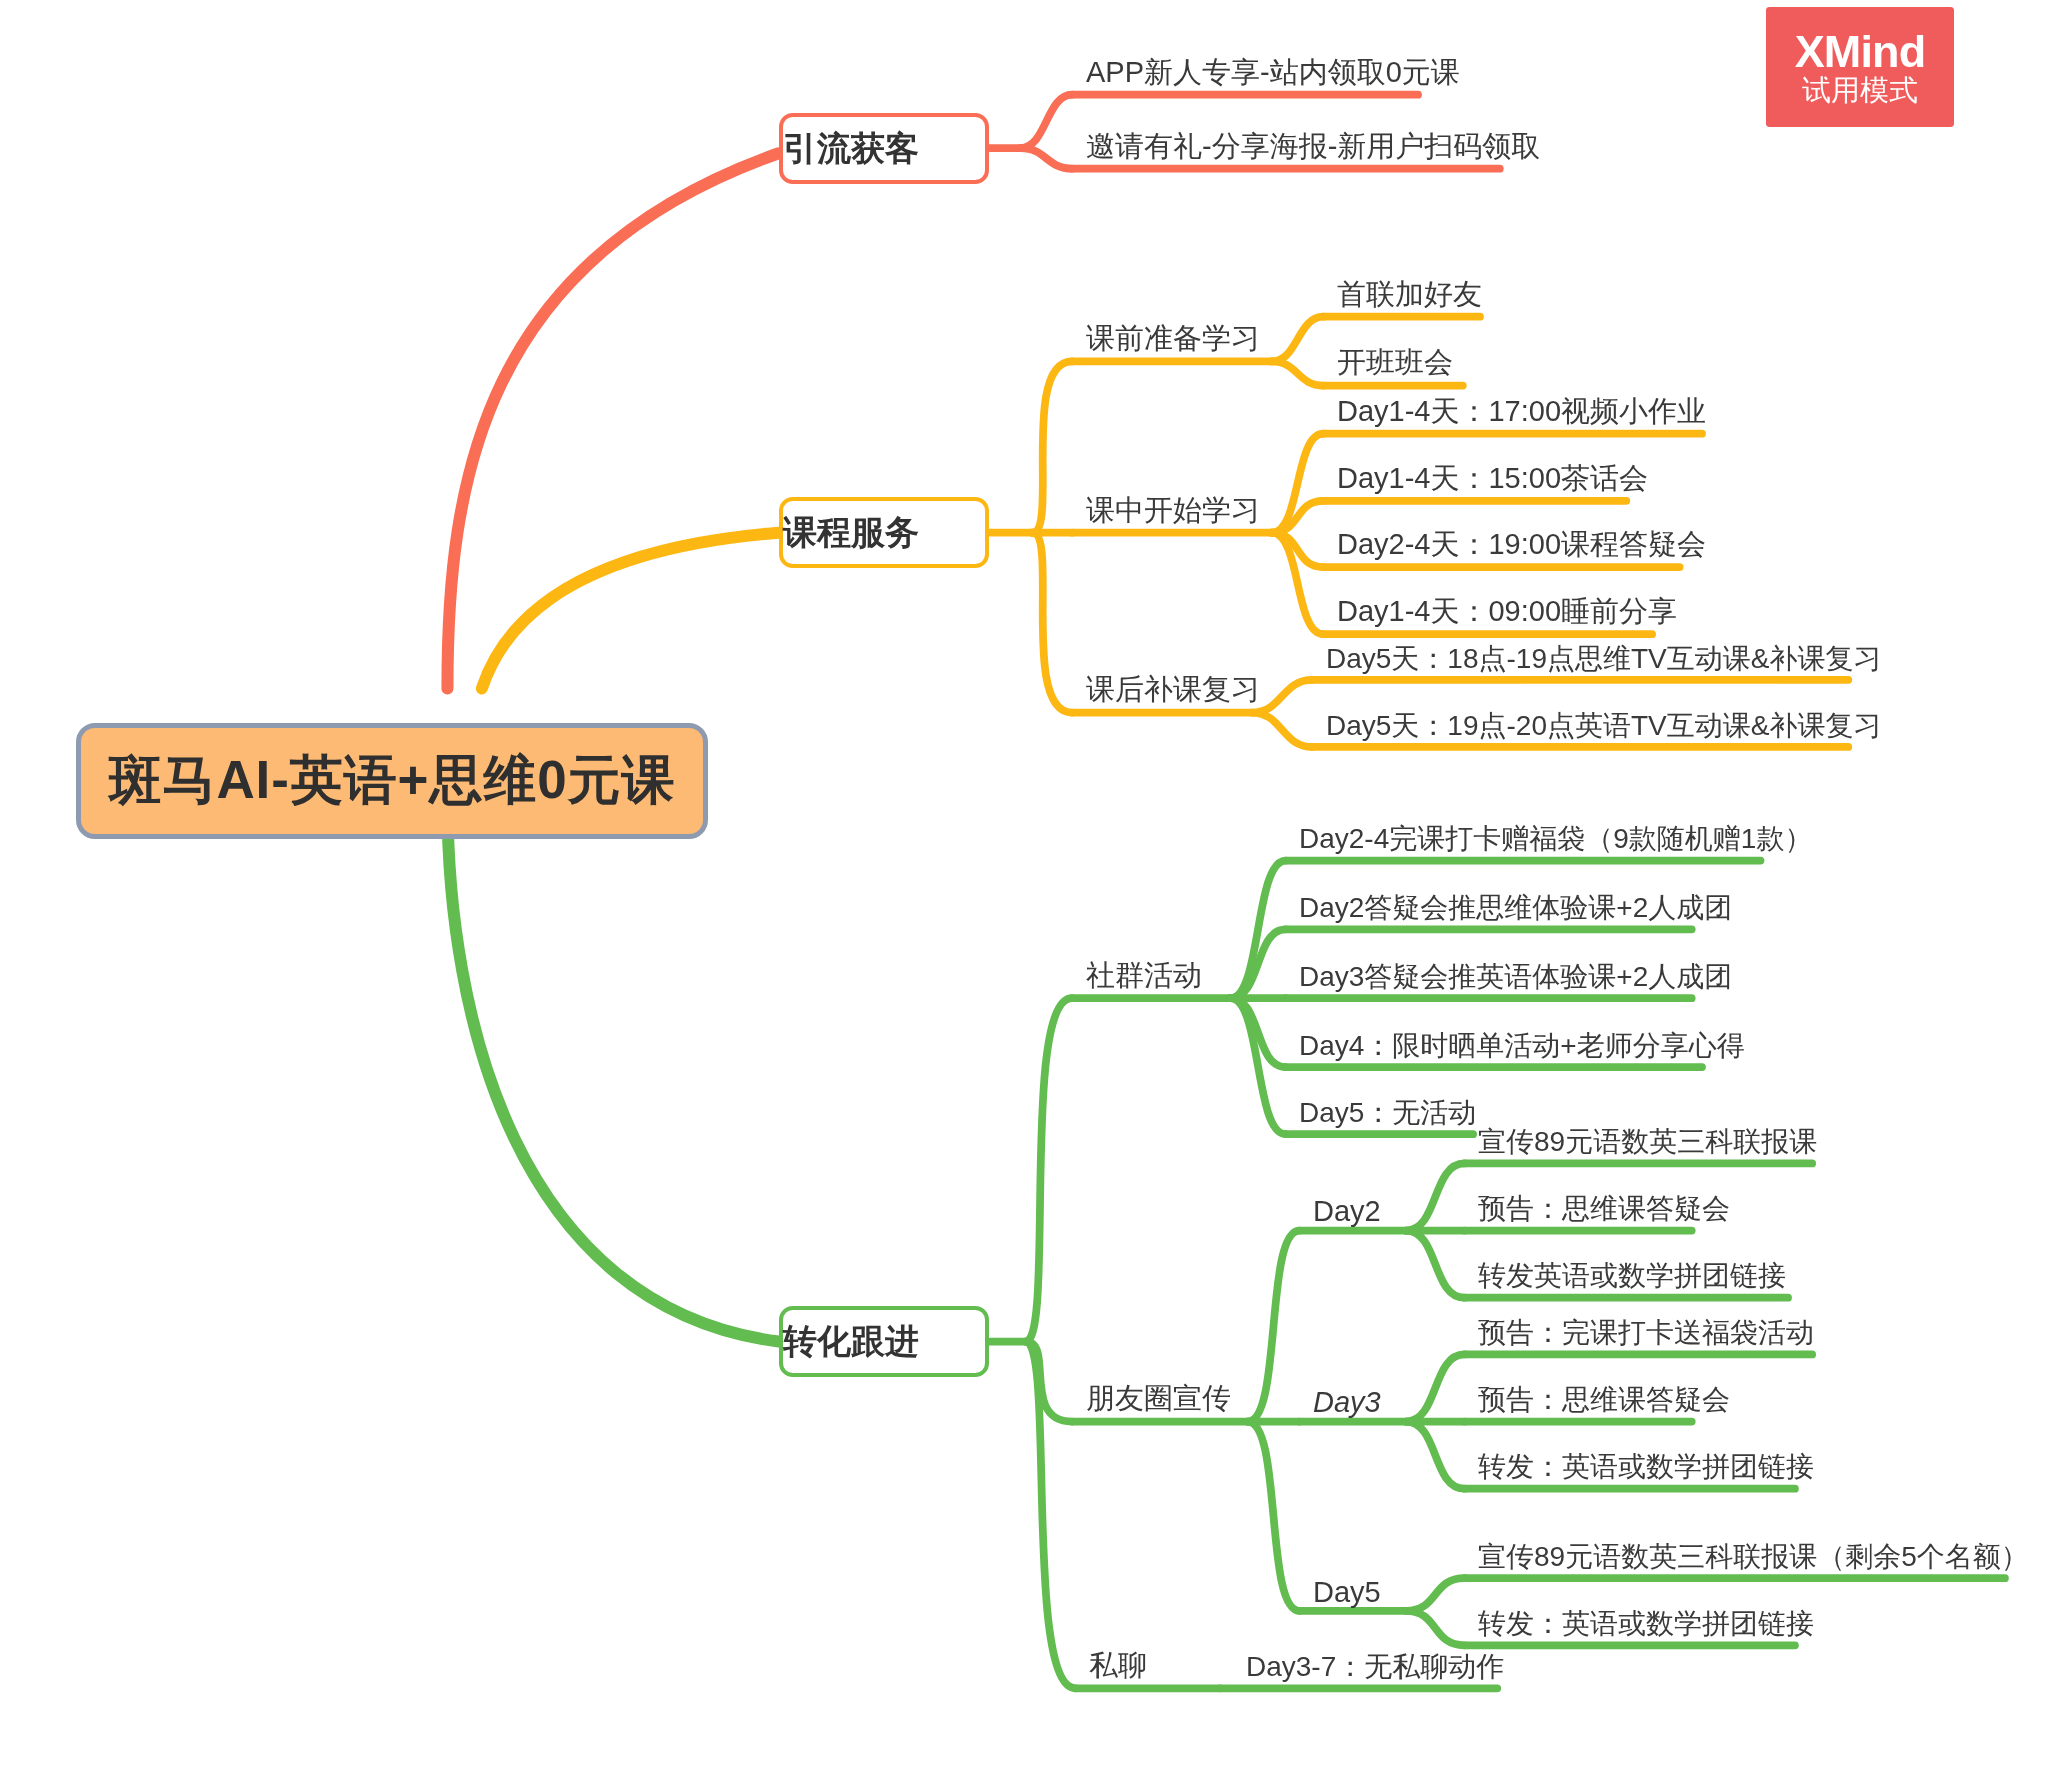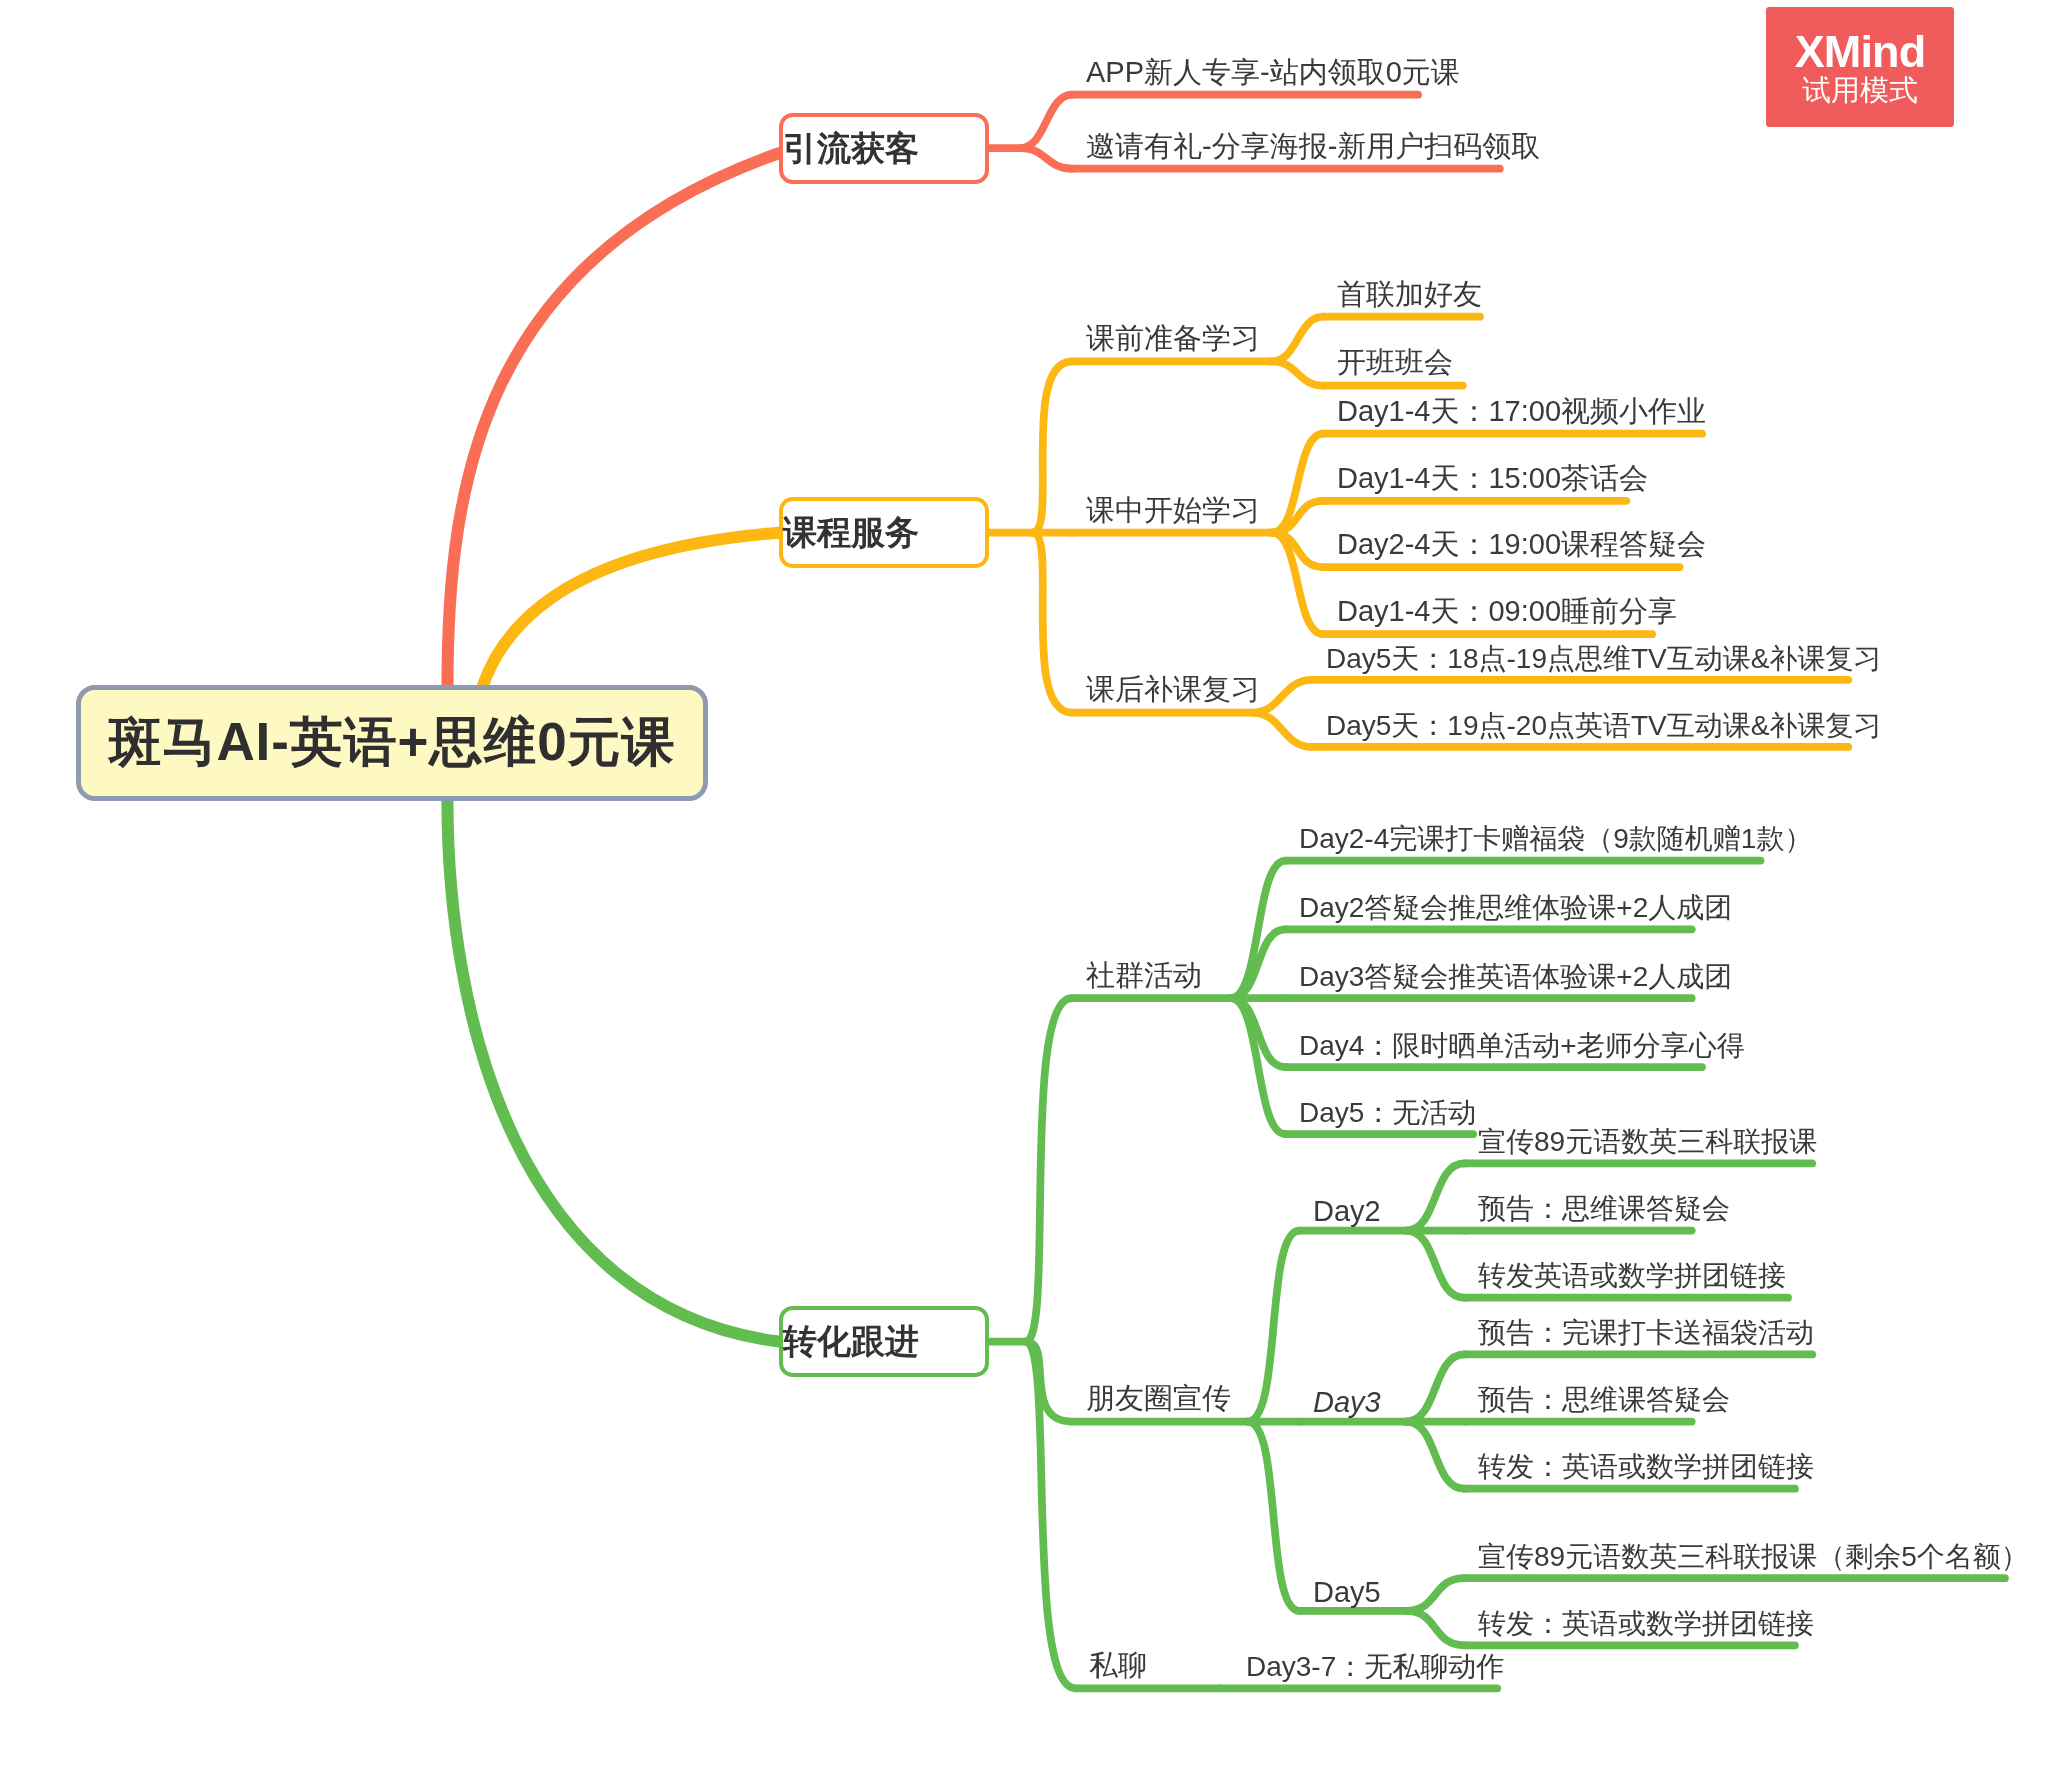--- a/index.html
+++ b/index.html
@@ -10,22 +10,22 @@
     position:relative;overflow:hidden;
   }
   #map{position:absolute;inset:0;width:2066px;height:1777px;}
   svg.links{position:absolute;left:0;top:0;width:2066px;height:1777px;pointer-events:none;}
   svg.links path{fill:none;stroke-linecap:round;stroke-linejoin:round;}
 
   .node{position:absolute;box-sizing:border-box;white-space:nowrap;}
 
   
   .central{
-    left:76px;top:685px;width:632px;height:116px;
-    border:5.2px solid #8d9aaf;border-radius:19px;background:#fef9c3;
+    left:76px;top:723px;width:632px;height:116px;
+    border:5.2px solid #8d9aaf;border-radius:19px;background:#fdba74;
     display:flex;align-items:center;justify-content:center;
     font-size:53px;font-weight:bold;color:#2f2f2f;letter-spacing:0.9px;
   }
   
   .main{
     display:flex;align-items:center;justify-content:flex-start;
     border-radius:13.8px;background:#fff;border:4.3px solid #999;
     font-size:34px;font-weight:bold;color:#333;
     height:71px;
   }

